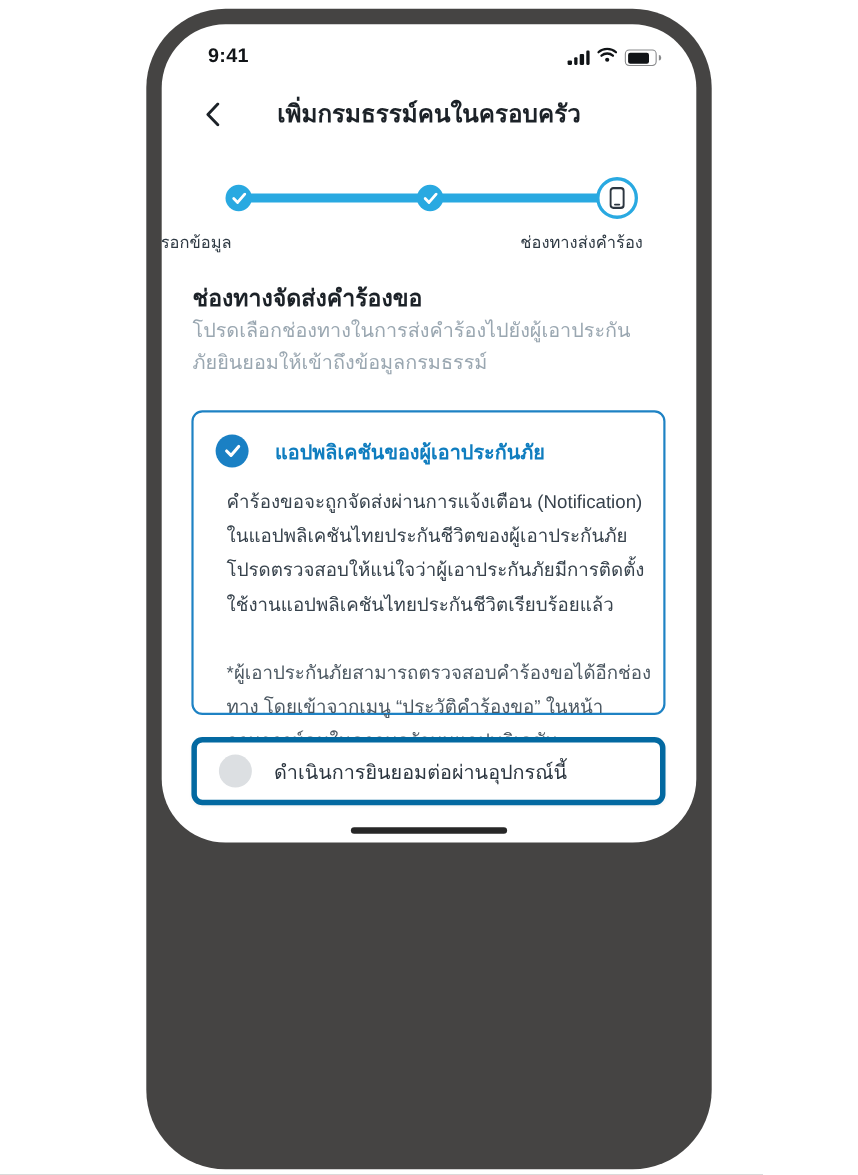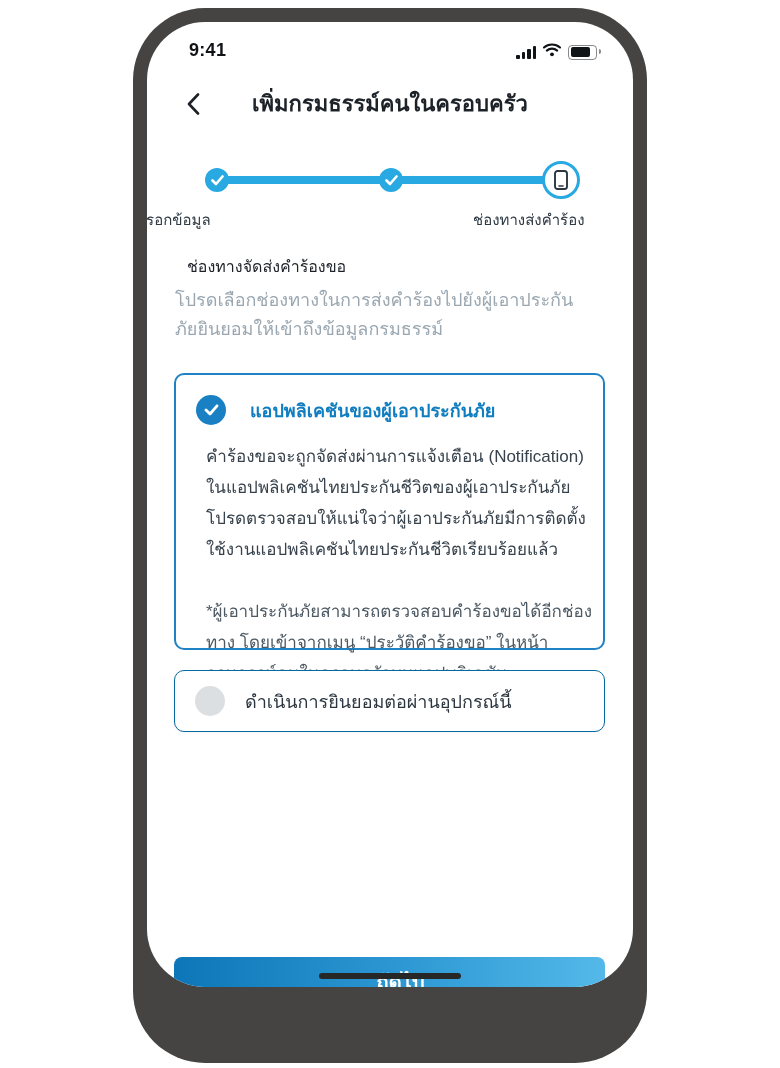--- a/index.html
+++ b/index.html
@@ -6,21 +6,21 @@
   body{
     width:780px;height:1068px;background:#ffffff;position:relative;
     font-family:"Liberation Sans","DejaVu Sans",sans-serif;
     -webkit-font-smoothing:antialiased;
   }
   .phone-frame{
     position:absolute;left:133px;top:8px;width:514px;height:1055px;
     background:#454443;border-radius:72px;
   }
   .screen{
-    position:absolute;left:14px;top:14px;width:486px;height:965px;
+    position:absolute;left:14px;top:14px;width:486px;height:744px;
     background:#ffffff;border-radius:58px;overflow:hidden;
   }
   
   .status-bar{position:absolute;top:16px;left:0;right:0;height:28px;}
   .status-time{position:absolute;left:42px;top:2px;font-size:18px;font-weight:700;color:#111417;letter-spacing:.3px;}
   .status-icons{position:absolute;right:36px;top:5px;display:flex;align-items:center;gap:7px;}
   .sig{display:flex;align-items:flex-end;gap:2px;}
   .sig b{display:block;width:3.5px;background:#111417;border-radius:1px;}
   .batt{width:27px;height:13px;border:1.5px solid rgba(17,20,23,.5);border-radius:4px;position:relative;}
   .batt i{position:absolute;left:1.5px;top:1.5px;bottom:1.5px;width:19px;background:#111417;border-radius:2px;}
@@ -34,26 +34,26 @@
   .stepper-line{position:absolute;left:70px;width:346px;top:24px;height:8px;background:#29a9e1;border-radius:4px;}
   .step-dot{position:absolute;width:24px;height:24px;border-radius:50%;background:#29a9e1;top:16px;display:flex;align-items:center;justify-content:center;}
   .step-dot.d1{left:58px;}
   .step-dot.d2{left:232px;}
   .step-current{position:absolute;left:395px;top:9px;width:38px;height:38px;border-radius:50%;background:#ffffff;border:3px solid #29a9e1;box-sizing:border-box;display:flex;align-items:center;justify-content:center;}
   .step-label{position:absolute;top:56px;font-size:15px;color:#2f3a44;text-align:left;width:160px;}
   .step-label.l1{left:-10px;}
   .step-label.l2{left:164px;}
   .step-label.l3{left:326px;}
   
-  .section-title{position:absolute;top:232px;left:40px;font-size:16px;font-weight:400;color:#1c2228;}
+  .section-title{position:absolute;top:232px;left:28px;font-size:21px;font-weight:700;color:#1c2228;}
   .section-desc{position:absolute;top:264px;left:28px;width:402px;font-size:18px;color:#9aa7b1;line-height:29px;}
   
   .card{box-sizing:border-box;background:#fff;border-radius:10px;position:absolute;left:27px;width:431px;}
   .card-selected{top:351px;height:277px;border:2px solid #1e82c4;padding:20px 20px 0 20px;}
-  .card-plain{top:648px;height:62px;border:1px solid #0369a1;box-shadow:0 1px 3px rgba(0,0,0,.04);display:flex;align-items:center;padding:0 20px;}
+  .card-plain{top:648px;height:62px;border:5px solid #0369a1;box-shadow:0 1px 3px rgba(0,0,0,.04);display:flex;align-items:center;padding:0 20px;}
   .card-head{display:flex;align-items:center;}
   .check-circle{width:30px;height:30px;border-radius:50%;background:#1a80c4;display:flex;align-items:center;justify-content:center;flex:0 0 auto;}
   .radio-circle{width:30px;height:30px;border-radius:50%;background:#dcdfe2;flex:0 0 auto;}
   .card-title{margin-left:24px;font-size:18px;font-weight:700;color:#0f7dbf;}
   .card-body{margin:16px 0 0 10px;width:386px;font-size:17px;line-height:31px;color:#37424c;}
   .card-note{margin:31px 0 0 10px;width:386px;font-size:17px;line-height:31px;color:#4c5862;}
   .card-plain-label{margin-left:20px;font-size:18px;color:#2c3640;}
   
   .next-button{
     position:absolute;top:935px;left:27px;width:431px;height:50px;border-radius:8px;border:none;

